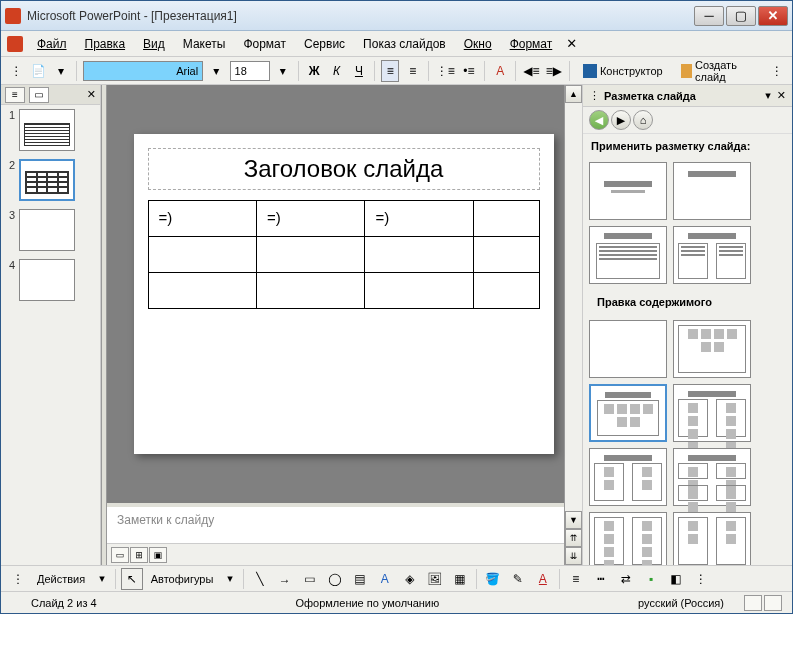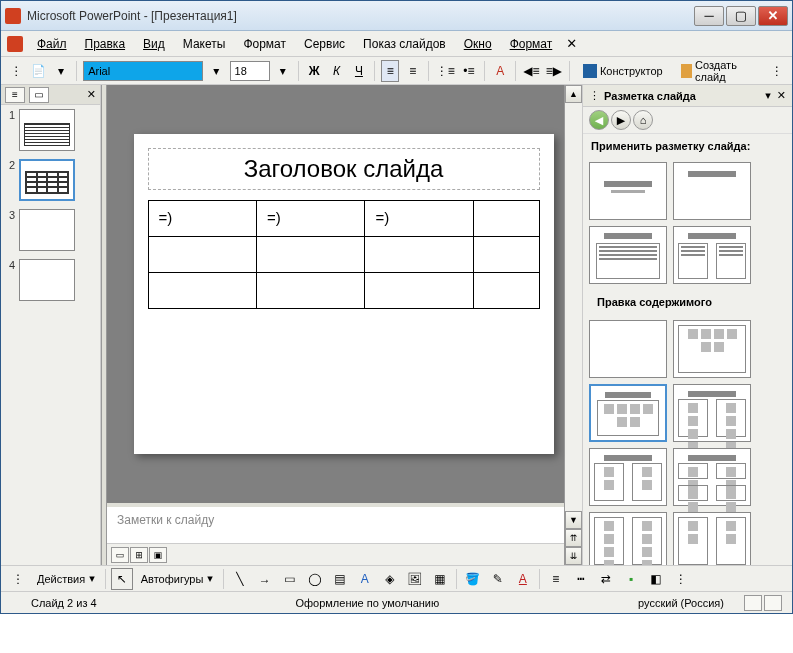--- a/index.html
+++ b/index.html
@@ -17,21 +17,21 @@
 .menubar { height: 26px; background: #f0f0ec; display: flex; align-items: center; padding: 0 6px; border-bottom: 1px solid #ccc; gap: 2px; }
 .menubar-icon { width: 16px; height: 16px; background: #d04020; border-radius: 2px; margin-right: 4px; }
 .menu-item { padding: 3px 8px; cursor: pointer; font-size: 12px; }
 .menu-item u { text-decoration: underline; }
 .menu-help { flex: 1; text-align: right; color: #888; padding-right: 30px; }
 .menu-close { font-size: 13px; cursor: pointer; padding: 0 4px; }
 
 .toolbar { height: 28px; background: #f0f0ec; display: flex; align-items: center; padding: 0 6px; border-bottom: 1px solid #ccc; gap: 4px; }
 .tb-btn { width: 22px; height: 22px; border: 1px solid transparent; display: flex; align-items: center; justify-content: center; cursor: pointer; font-size: 12px; }
 .tb-sep { width: 1px; height: 20px; background: #ccc; margin: 0 2px; }
-.font-select { width: 120px; height: 20px; border: 1px solid #888; font-size: 11px; padding: 0 4px; background: #0ea5e9; }
+.font-select { width: 120px; height: 20px; border: 1px solid #888; font-size: 11px; padding: 0 4px; background: #7dd3fc; text-align: right; }
 .font-size { width: 40px; height: 20px; border: 1px solid #888; font-size: 11px; padding: 0 4px; background: #fff; }
 .tb-text-btn { padding: 2px 6px; border: 1px solid transparent; cursor: pointer; font-size: 11px; display: flex; align-items: center; gap: 3px; }
 .tb-icon-sq { width: 14px; height: 14px; display: inline-block; }
 
 .main-area { flex: 1; display: flex; background: #f0f0ec; overflow: hidden; }
 
 .left-panel { width: 100px; background: #f0f0ec; border-right: 1px solid #ccc; display: flex; flex-direction: column; }
 .left-tabs { height: 20px; display: flex; align-items: center; padding: 0 4px; gap: 4px; background: #e0e0d8; border-bottom: 1px solid #ccc; }
 .left-tab { width: 20px; height: 16px; border: 1px solid #999; background: #f8f8f4; cursor: pointer; display: flex; align-items: center; justify-content: center; font-size: 10px; }
 .left-tab.active { background: #fff; }
@@ -77,21 +77,21 @@
 .lt-icons { display: flex; flex-wrap: wrap; gap: 3px; padding: 3px; align-content: center; justify-content: center; }
 .lt-icon { width: 10px; height: 10px; background: #bbb; }
 .rp-footer { padding: 4px 6px; border-top: 1px solid #ccc; display: flex; align-items: center; gap: 4px; }
 .rp-check { width: 13px; height: 13px; }
 
 .bottom-bar { height: 22px; background: #f0f0ec; border-top: 1px solid #ccc; display: flex; align-items: center; padding: 0 4px; gap: 3px; }
 .view-btns { display: flex; gap: 1px; margin-right: 6px; }
 .view-btn { width: 18px; height: 16px; border: 1px solid #999; background: #f8f8f4; cursor: pointer; display: flex; align-items: center; justify-content: center; font-size: 9px; }
 
 .draw-toolbar { height: 26px; background: #f0f0ec; border-top: 1px solid #ccc; display: flex; align-items: center; padding: 0 6px; gap: 3px; }
-.draw-dd { padding: 2px 4px; border: 1px solid transparent; cursor: pointer; font-size: 11px; display: flex; align-items: center; gap: 4px; }
+.draw-dd { padding: 2px 4px; border: 1px solid transparent; cursor: pointer; font-size: 11px; display: flex; align-items: center; gap: 14px; }
 
 .statusbar { height: 22px; background: #f0f0ec; border-top: 1px solid #ccc; display: flex; align-items: center; padding: 0 10px; font-size: 11px; }
 .status-seg { padding: 0 20px; }
 .status-seg.center { flex: 1; text-align: center; }
 .status-icons { display: flex; gap: 2px; }
 .status-icon { width: 18px; height: 16px; border: 1px solid #999; background: #f8f8f4; cursor: pointer; }
 
 .bold { font-weight: bold; }
 .italic { font-style: italic; }
 .underline { text-decoration: underline; }

